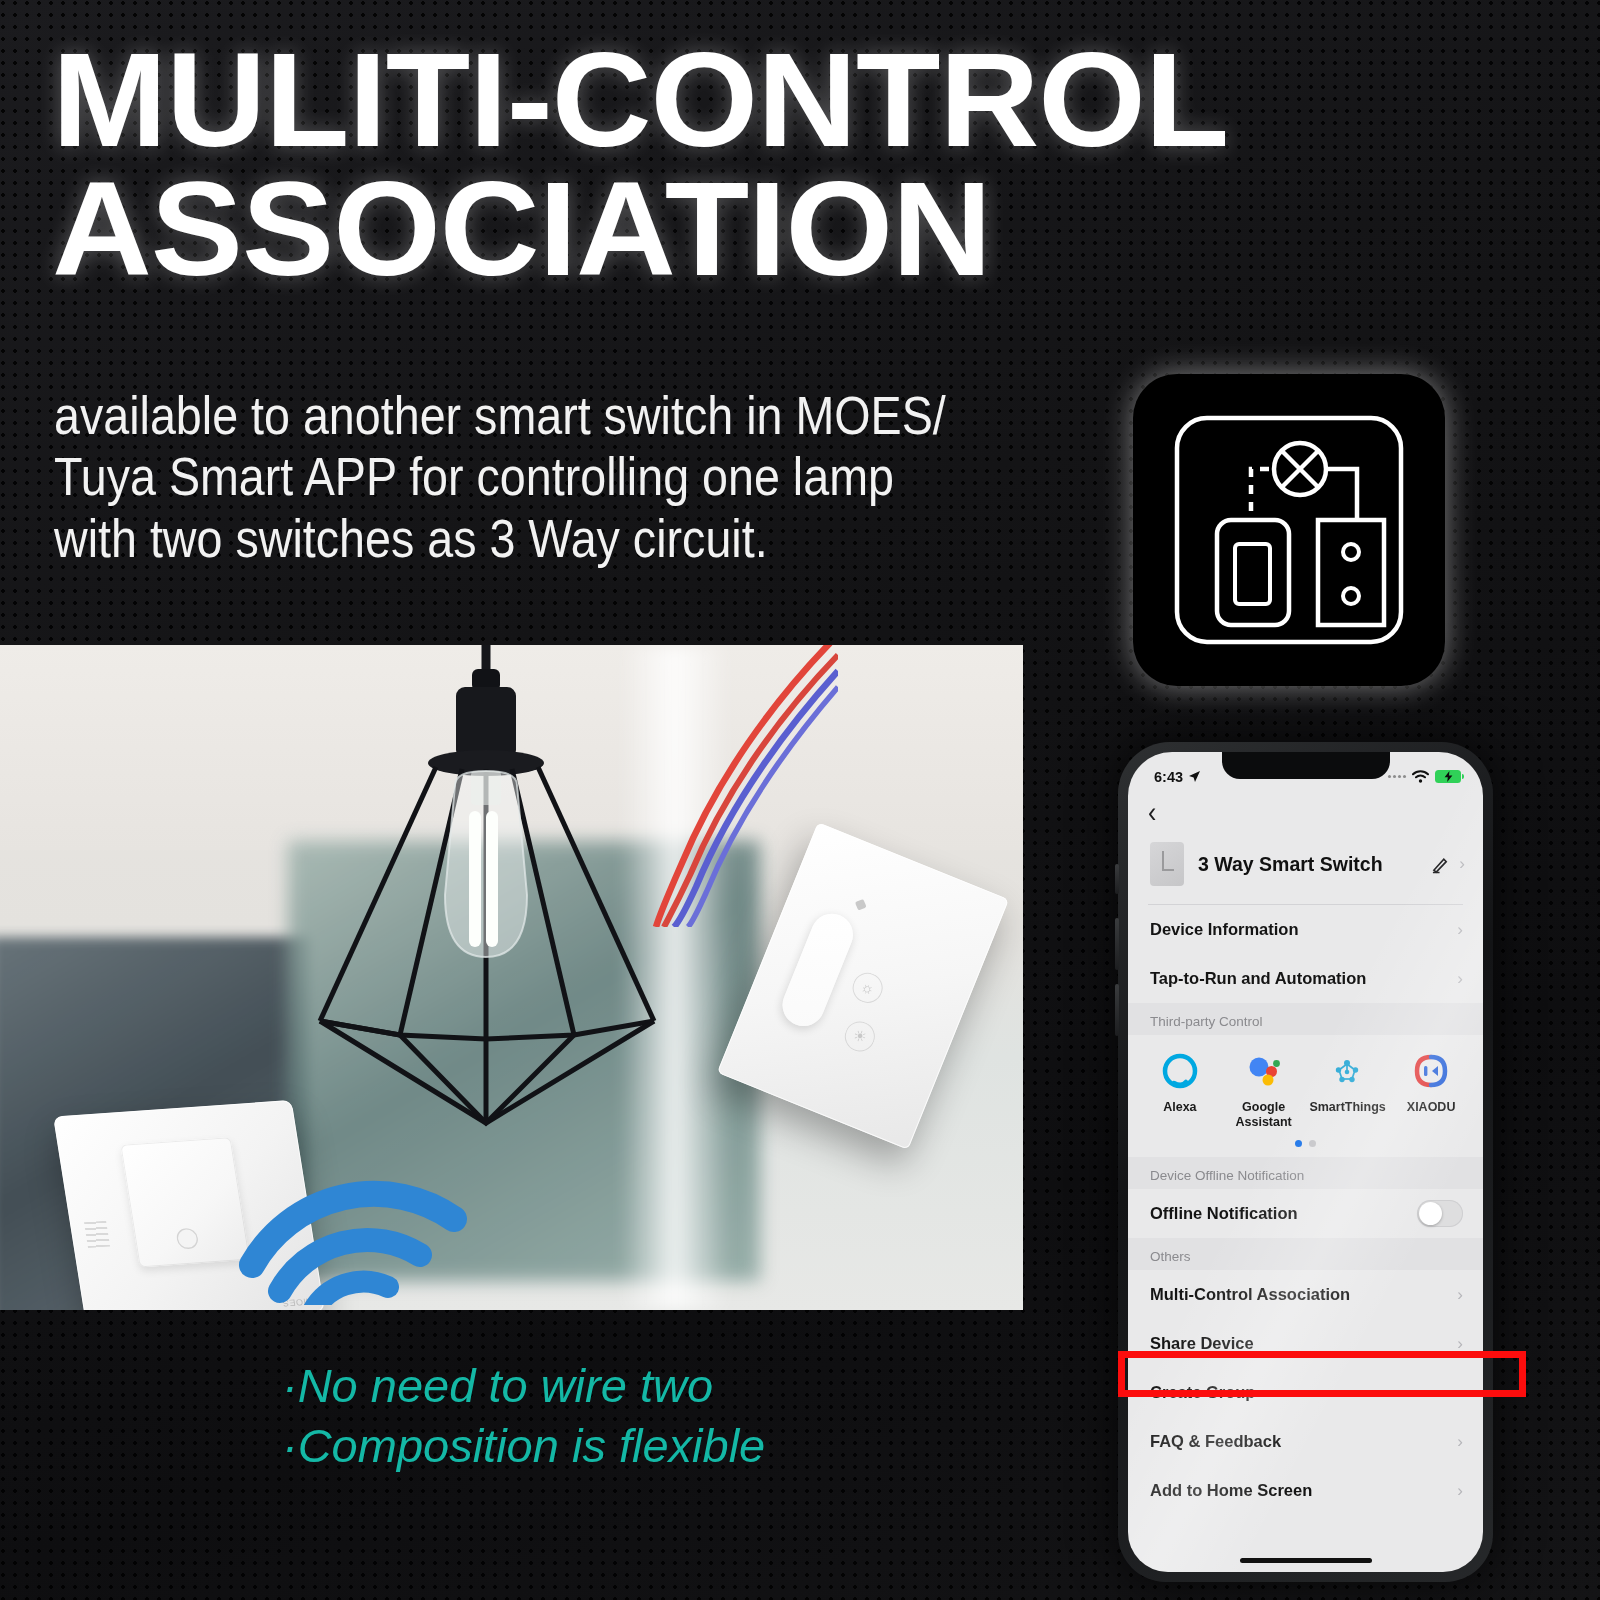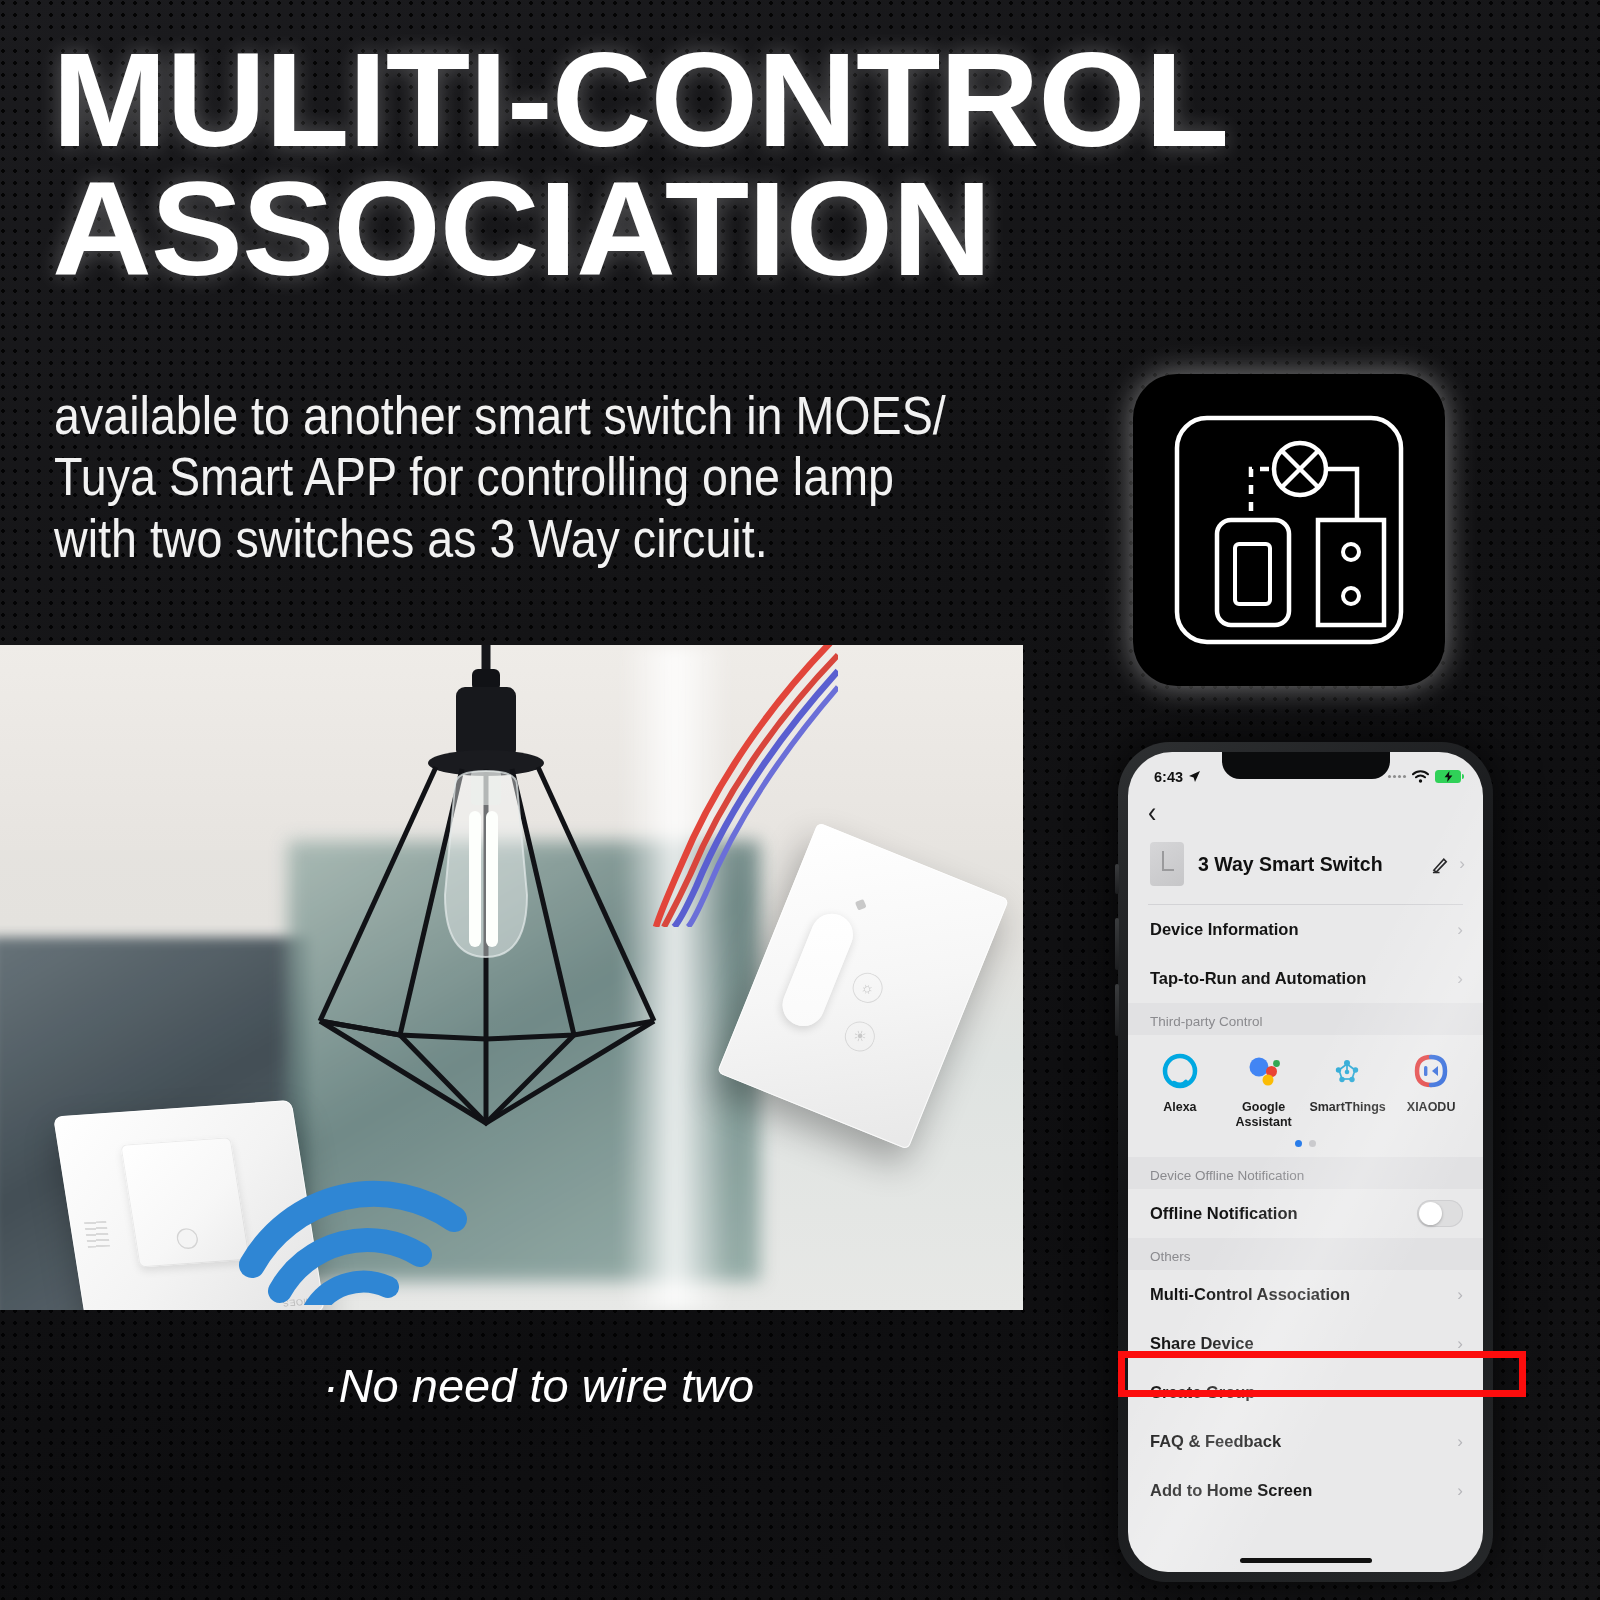--- a/index.html
+++ b/index.html
@@ -245,23 +245,22 @@
     border:7px solid #fc0d0d; z-index:40; pointer-events:none;
   }
 
   .home-ind {
     position:absolute; left:50%; bottom:9px; transform:translateX(-50%);
     width:132px; height:5px; background:#111; border-radius:3px; z-index:9;
   }
 
   .bullets {
     position:absolute; left:282px; top:1356px; width:640px;
-    font-size:47px; font-style:italic; line-height:1.28; color:#ffffff;
+    font-size:47px; font-style:italic; line-height:1.28; color:#14b8a6;
     font-family:"Liberation Sans", sans-serif;
-    margin-left:41px;
   }
   .bullets span { display:block; white-space:nowrap; }
 
   .screen-sheen {
     position:absolute; inset:0; pointer-events:none; z-index:7;
     background:linear-gradient(118deg, rgba(255,255,255,0) 44%, rgba(255,255,255,.24) 58%, rgba(255,255,255,0) 70%);
   }
 </style>
 </head>
 <body>
@@ -356,20 +355,21 @@
       <path d="M48 176 A100 100 0 0 1 188 140"></path>
     </g>
     <g fill="none" stroke="#2f86d4" stroke-width="22" stroke-linecap="round">
       <path d="M80 198 A58 58 0 0 1 156 172"></path>
     </g>
   </svg>
 </div>
 
 <div class="bullets">
   <span>·No need to wire two</span>
+  <span>·Composition is flexible</span>
 </div>
 
 <div class="phone">
   <div class="btn-l a"></div>
   <div class="btn-l b"></div>
   <div class="btn-l c"></div>
 
   <div class="screen">
     <div class="notch"></div>
 

